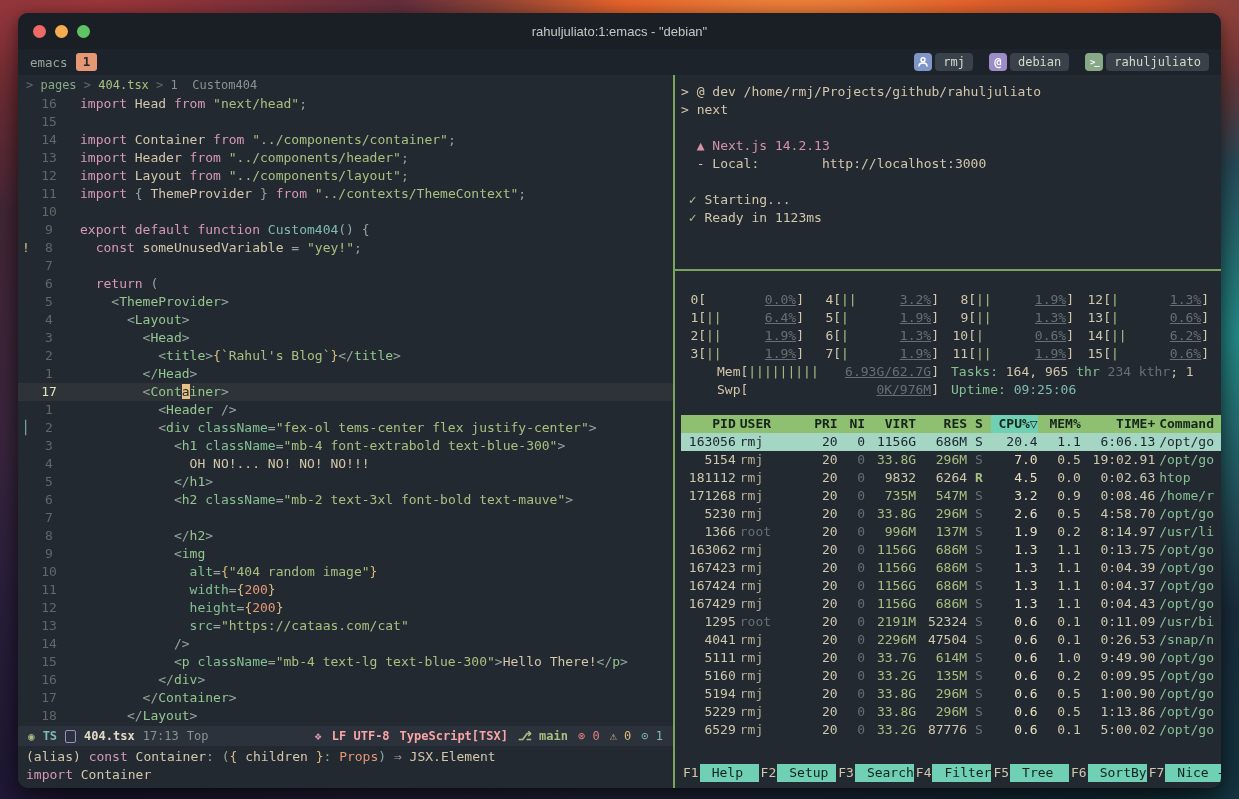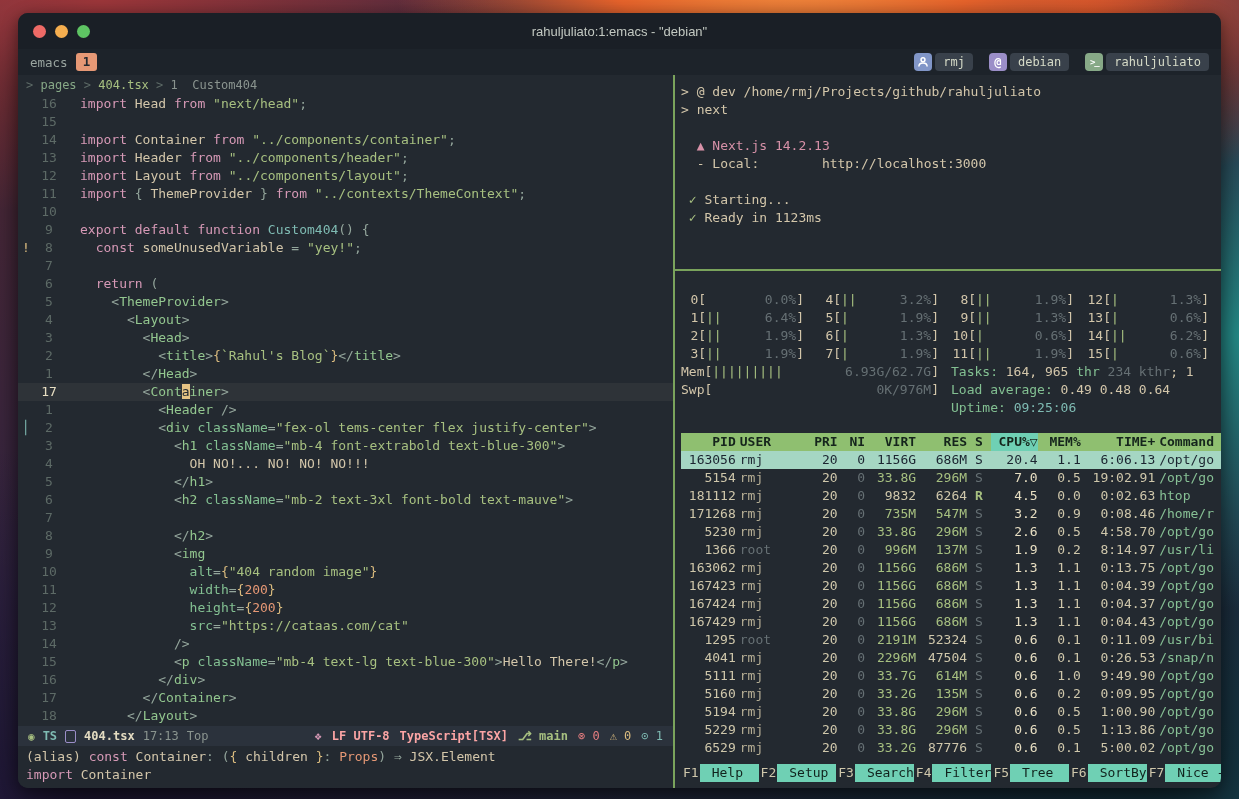--- a/index.html
+++ b/index.html
@@ -87,24 +87,24 @@
   .ml-note{color:#7fbbb3;}
   
   .echo{flex:0 0 40px;padding:2px 0 0 8px;font:13px/18px "DejaVu Sans Mono",monospace;}
   
   .term{flex:0 0 186px;padding:8px 0 0 6px;font:13px/18px "DejaVu Sans Mono",monospace;overflow:hidden;}
   
   .htop{flex:1;display:flex;flex-direction:column;padding:20px 0 6px 6px;font:13px/18px "DejaVu Sans Mono",monospace;overflow:hidden;min-height:0;}
   .meters-grid{display:grid;grid-template-columns:repeat(4,1fr);}
   .meter{display:flex;height:18px;padding-right:12px;white-space:pre;}
   .m-id{width:2.2ch;text-align:right;color:#d3c6aa;}
-  .meter.wide .m-id{width:3ch;}
+  .meter.wide .m-id{width:3ch;margin-left:36px;}
   .m-br{color:#d3c6aa;}
   .m-bar{flex:1;color:#a7c080;overflow:hidden;}
-  .m-pct{color:#667074;}
+  .m-pct{color:#667074;text-decoration:underline;}
   .meter-bottom{display:flex;}
   .memswp{width:50%;}
   .stats{width:50%;}
   
   .proc-header,.proc-row{display:grid;grid-template-columns:7ch 8ch 4ch 3ch 6ch 6ch 2ch 6ch 5ch 9ch 1fr;column-gap:4px;height:18px;line-height:18px;white-space:pre;}
   .proc-header{background:#8fbf70;color:#15251c;margin-top:16px;font-weight:bold;}
   .hcell.sort{background:#6fd0b4;}
   .col-pid,.col-pri,.col-ni,.col-virt,.col-res,.col-cpu,.col-mem,.col-time{text-align:right;}
   .col-st{text-align:center;}
   .proc-row .col-pid{color:#cfc7ab;}
@@ -266,21 +266,20 @@
               <div class="meter"><span class="m-id">11</span><span class="m-br">[</span><span class="m-bar">||</span><span class="m-pct">1.9%</span><span class="m-br">]</span></div>
               <div class="meter"><span class="m-id">15</span><span class="m-br">[</span><span class="m-bar">|</span><span class="m-pct">0.6%</span><span class="m-br">]</span></div>
             </div>
           <div class="meter-bottom">
             <div class="memswp">
               <div class="meter wide"><span class="m-id">Mem</span><span class="m-br">[</span><span class="m-bar">|||||||||</span><span class="m-pct">6.93G/62.7G</span><span class="m-br">]</span></div>
               <div class="meter wide"><span class="m-id">Swp</span><span class="m-br">[</span><span class="m-bar"></span><span class="m-pct">0K/976M</span><span class="m-br">]</span></div>
             </div>
             <div class="stats">
                 <div class="seg-line"><span class="seg-hl">Tasks: </span><span class="seg-hv">164, </span><span class="seg-hv">965</span><span class="seg-hl"> thr</span><span class="seg-hd"> 234 kthr</span><span class="seg-hv">; 1</span></div>
-                <div class="seg-line"><span class="seg-hl">Load average: </span><span class="seg-hv">0.49 0.48 0.64</span></div>
                 <div class="seg-line"><span class="seg-hl">Uptime: </span><span class="seg-hc">09:25:06</span></div>
               </div>
           </div>
           <div class="proc-header"><span class="hcell col-pid">PID</span><span class="hcell col-user">USER</span><span class="hcell col-pri">PRI</span><span class="hcell col-ni">NI</span><span class="hcell col-virt">VIRT</span><span class="hcell col-res">RES</span><span class="hcell col-st">S</span><span class="hcell col-cpu sort">CPU%▽</span><span class="hcell col-mem">MEM%</span><span class="hcell col-time">TIME+</span><span class="hcell col-cmd">Command</span></div>
           <div class="proc-body">
               <div class="proc-row selected"><span class="col-pid">163056</span><span class="col-user">rmj</span><span class="col-pri">20</span><span class="col-ni">0</span><span class="col-virt size">1156G</span><span class="col-res size">686M</span><span class="col-st">S</span><span class="col-cpu">20.4</span><span class="col-mem">1.1</span><span class="col-time">6:06.13</span><span class="col-cmd">/opt/go</span></div>
               <div class="proc-row"><span class="col-pid">5154</span><span class="col-user">rmj</span><span class="col-pri">20</span><span class="col-ni">0</span><span class="col-virt size">33.8G</span><span class="col-res size">296M</span><span class="col-st">S</span><span class="col-cpu">7.0</span><span class="col-mem">0.5</span><span class="col-time">19:02.91</span><span class="col-cmd">/opt/go</span></div>
               <div class="proc-row"><span class="col-pid">181112</span><span class="col-user">rmj</span><span class="col-pri">20</span><span class="col-ni">0</span><span class="col-virt">9832</span><span class="col-res">6264</span><span class="col-st running">R</span><span class="col-cpu">4.5</span><span class="col-mem">0.0</span><span class="col-time">0:02.63</span><span class="col-cmd">htop</span></div>
               <div class="proc-row"><span class="col-pid">171268</span><span class="col-user">rmj</span><span class="col-pri">20</span><span class="col-ni">0</span><span class="col-virt size">735M</span><span class="col-res size">547M</span><span class="col-st">S</span><span class="col-cpu">3.2</span><span class="col-mem">0.9</span><span class="col-time">0:08.46</span><span class="col-cmd">/home/r</span></div>
               <div class="proc-row"><span class="col-pid">5230</span><span class="col-user">rmj</span><span class="col-pri">20</span><span class="col-ni">0</span><span class="col-virt size">33.8G</span><span class="col-res size">296M</span><span class="col-st">S</span><span class="col-cpu">2.6</span><span class="col-mem">0.5</span><span class="col-time">4:58.70</span><span class="col-cmd">/opt/go</span></div>

